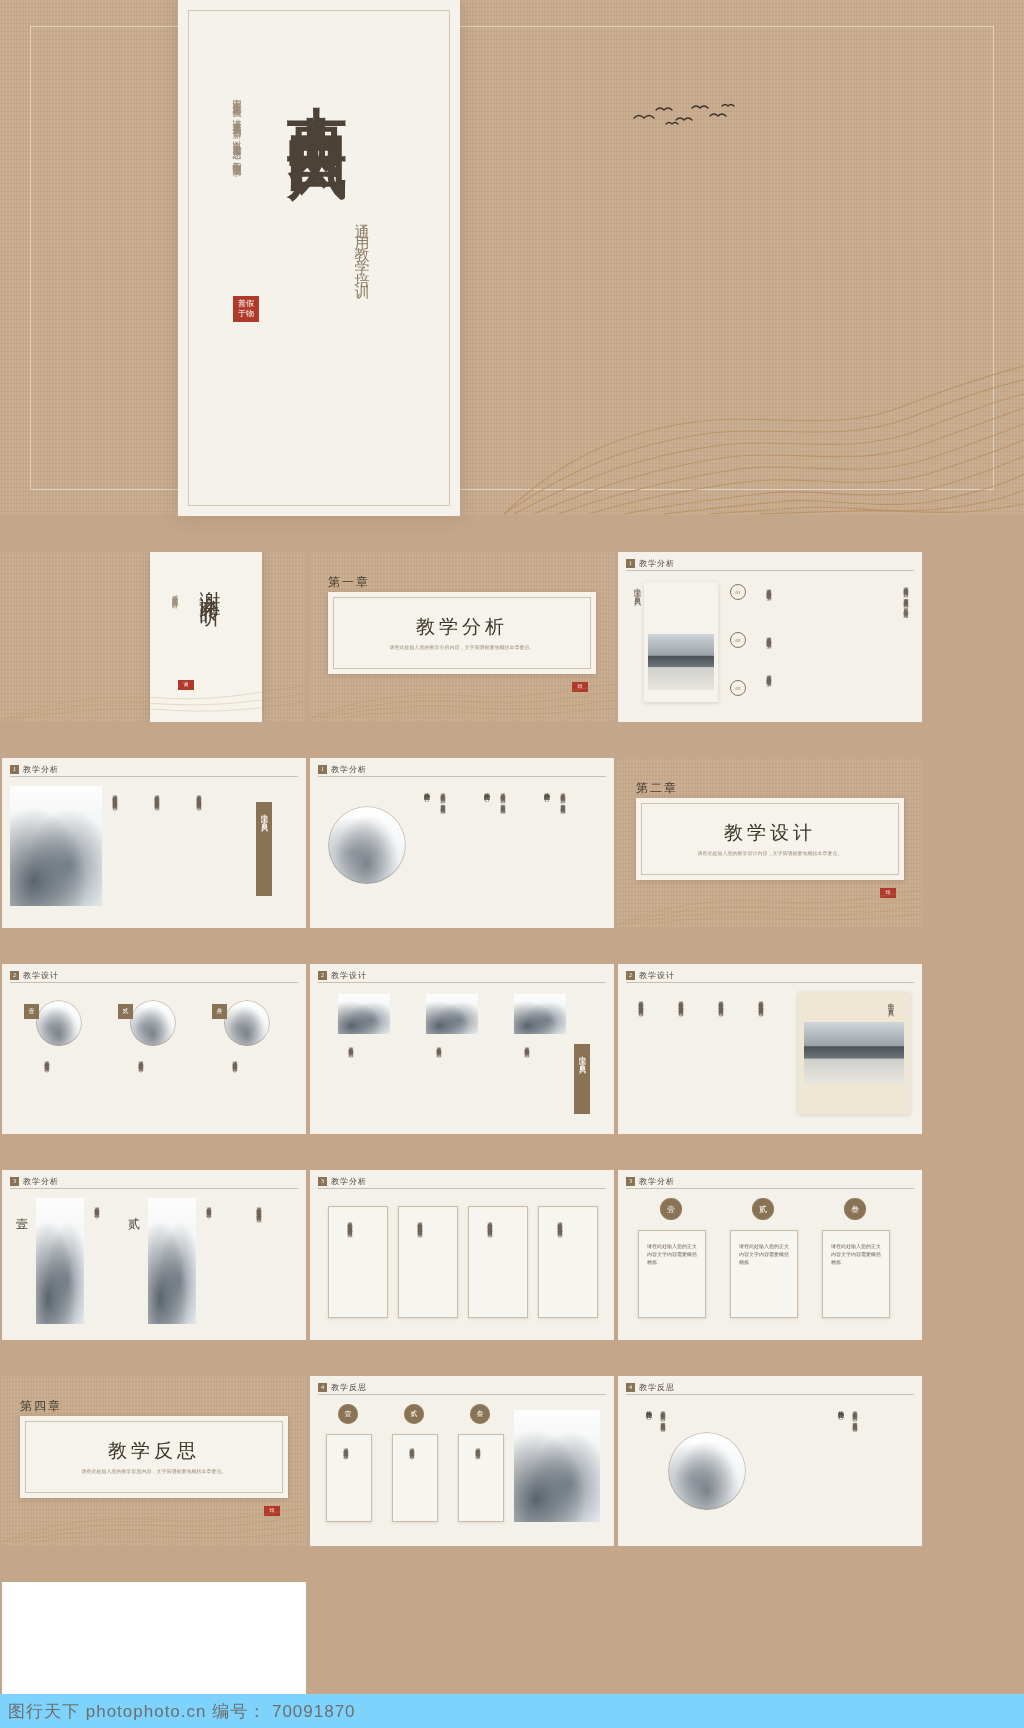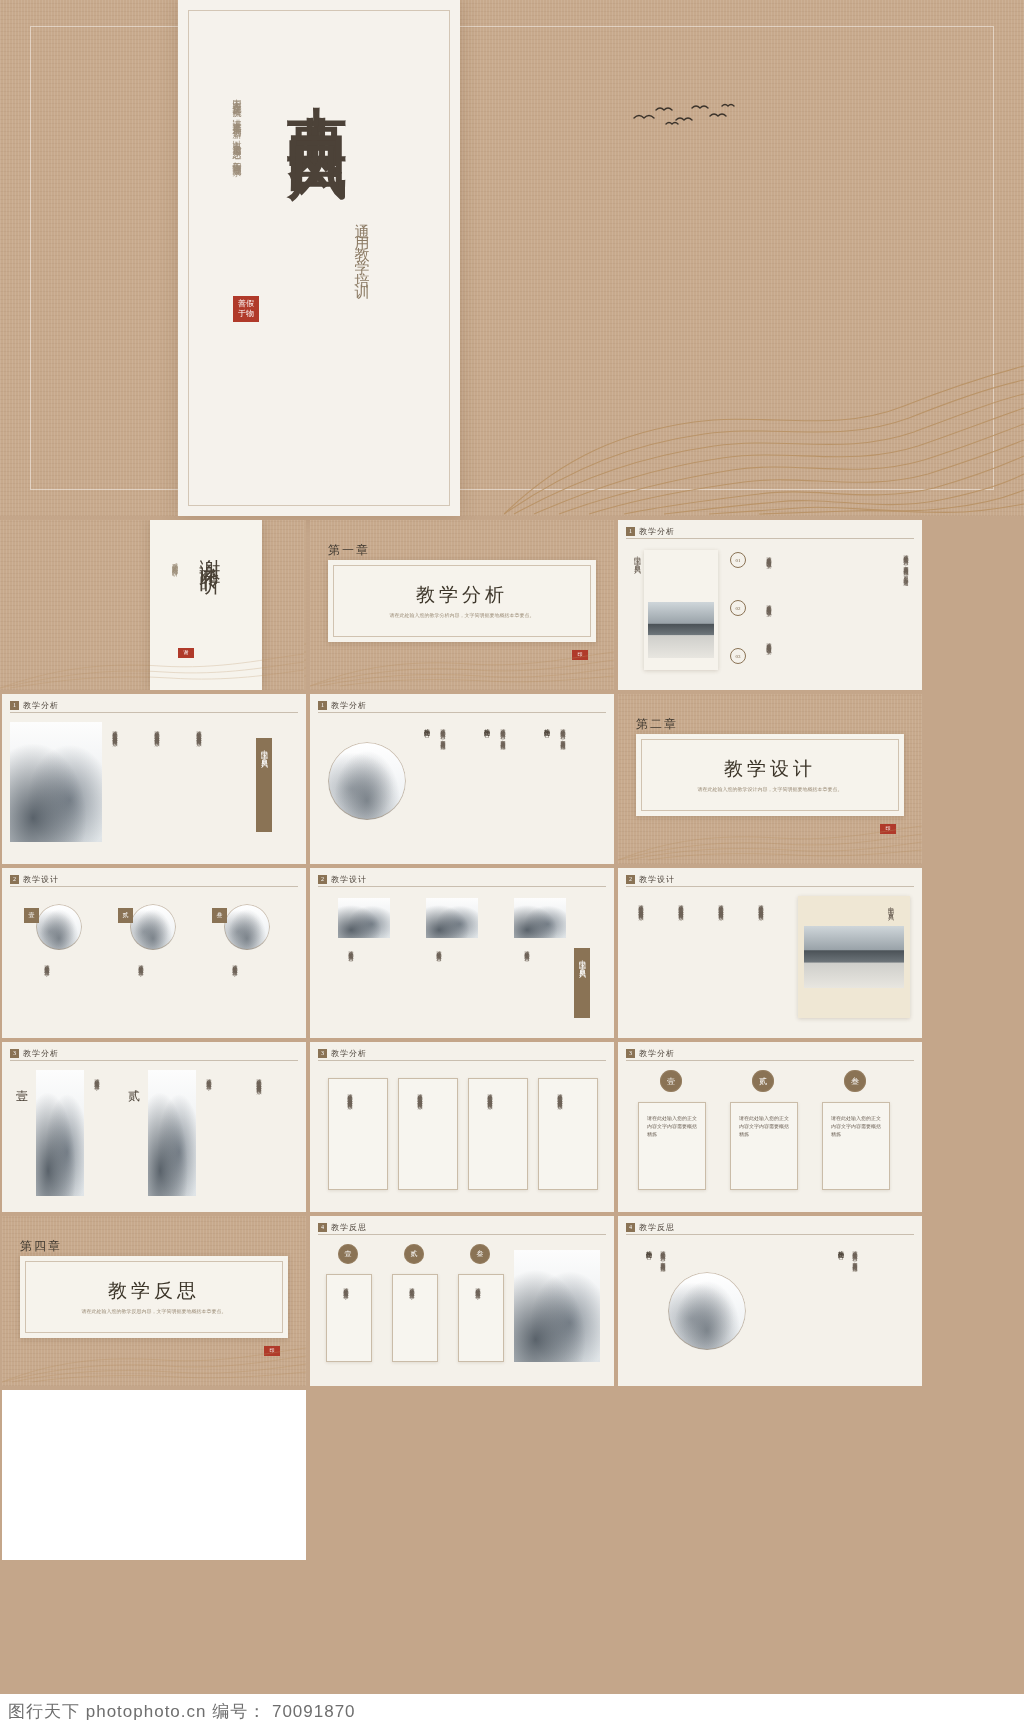--- a/index.html
+++ b/index.html
@@ -75,20 +75,21 @@
     position:absolute;top:520px;left:0;width:1024px;
     display:flex;flex-wrap:wrap;
     gap:4px 4px;
     padding:0 2px;
     box-sizing:border-box;
   }
   .slide{
     width:304px;height:170px;
     position:relative;overflow:hidden;
     box-sizing:border-box;
+    margin-top:32px;
   }
   .hdrtag{
     position:absolute;left:8px;top:6px;
     display:flex;align-items:center;gap:4px;
     font-size:8px;color:#4a4138;
   }
   .hdrtag .num{
     display:inline-block;width:9px;height:9px;line-height:9px;text-align:center;
     background:#8a7355;color:#fff;font-size:6px;
   }
@@ -173,21 +174,21 @@
   .boxcard{
     background:#f7f5ef;border:1px solid rgba(165,140,110,0.55);
     box-shadow:0 1px 3px rgba(80,55,30,0.12);
   }
   .circnum{
     width:20px;height:20px;border-radius:50%;background:#8a7355;color:#fff;
     font-size:8px;display:flex;align-items:center;justify-content:center;
   }
   .footerbar{
     position:absolute;left:0;bottom:0;width:1024px;height:34px;
-    background:#ffffff;color:#6e6e6e;
+    background:#7dd3fc;color:#6e6e6e;
     display:flex;align-items:center;
     font-size:17px;letter-spacing:1px;
     font-family:"Liberation Sans", sans-serif;
     padding-left:8px;box-sizing:border-box;
   }
   .lastwhite{background:#ffffff;}
   .thanks{
     position:absolute;left:0;top:0;width:304px;height:170px;
   }
   .thanks .tpanel{

